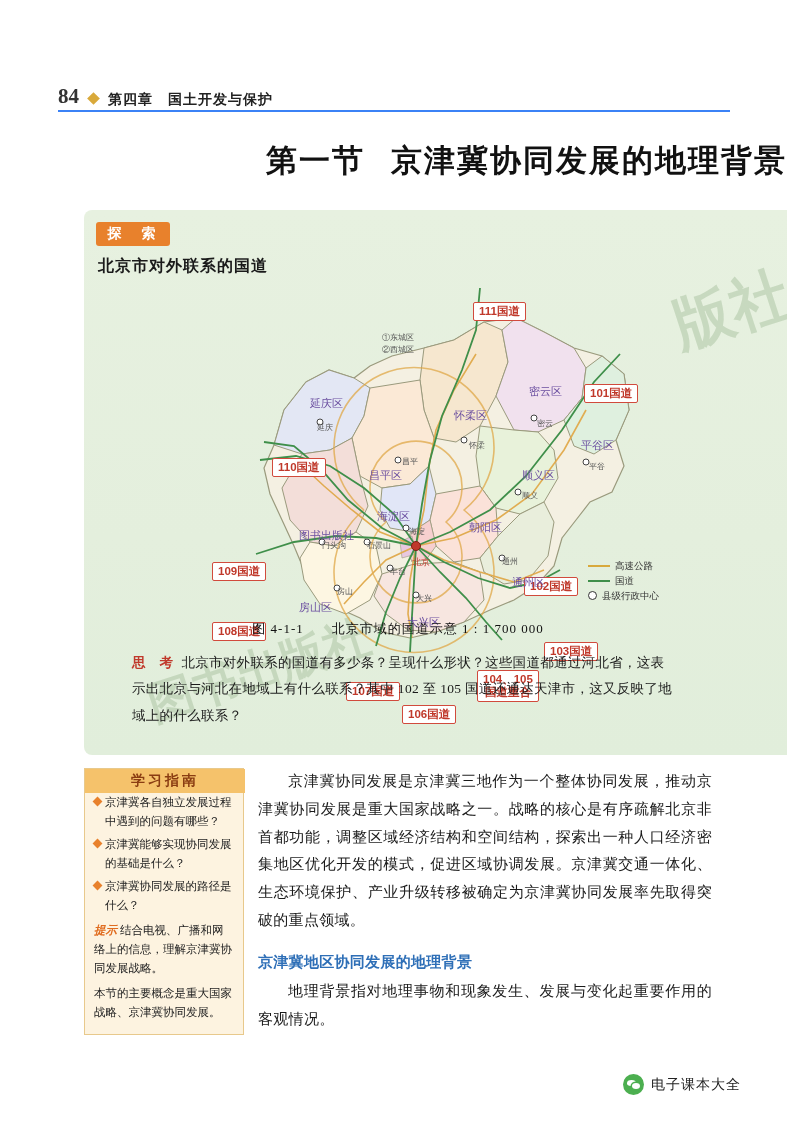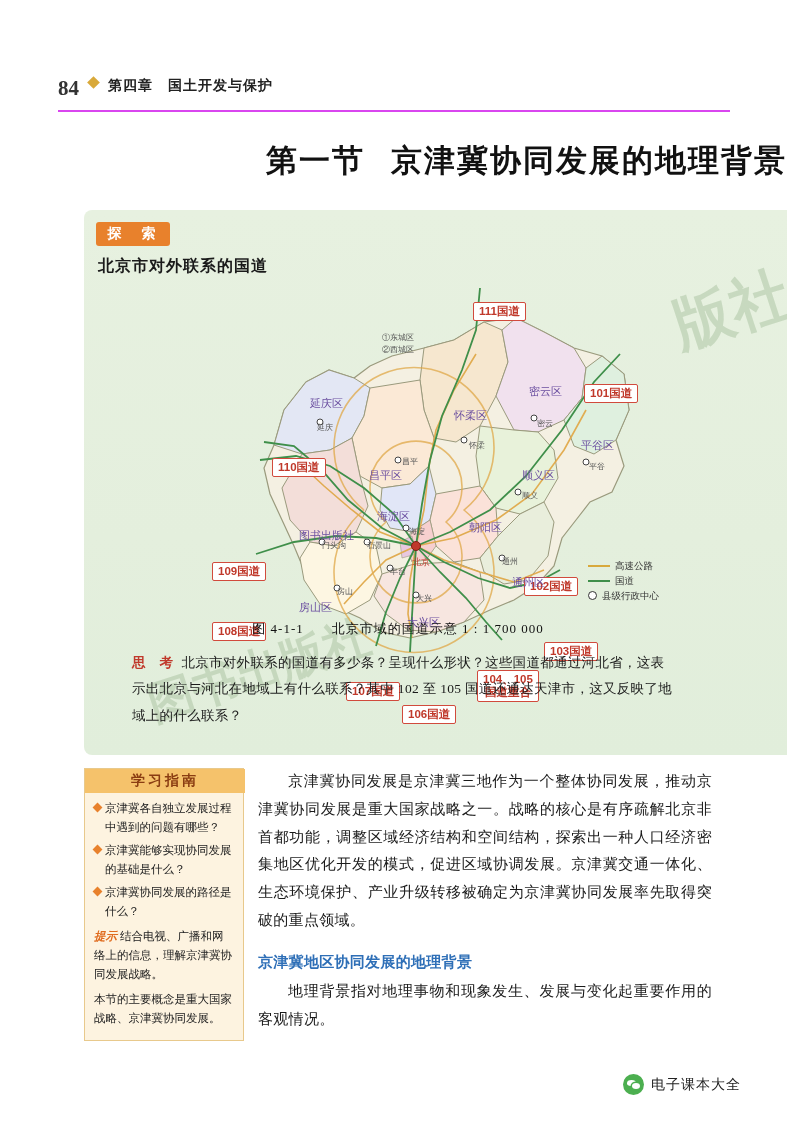--- a/index.html
+++ b/index.html
@@ -16,25 +16,25 @@
     overflow: hidden;
   }
 
   
   .page-header {
     position: absolute;
     left: 58px;
     top: 78px;
     width: 672px;
     height: 34px;
-    border-bottom: 2px solid #d946ef;
+    border-bottom: 2px solid #3b82f6;
     display: flex;
-    align-items: flex-start;
+    align-items: flex-end;
     gap: 10px;
-    padding-bottom: 17px;
+    padding-bottom: 3px;
     box-sizing: border-box;
   }
   .page-num {
     font-family: "Liberation Serif", serif;
     font-size: 21px;
     font-weight: bold;
     color: #333;
     line-height: 1;
   }
   .hd-sep {
@@ -207,21 +207,21 @@
 
   
   .guide-box {
     position: absolute;
     left: 84px;
     top: 768px;
     width: 160px;
     background: #fdf3e0;
     border: 1px solid #e8c98c;
     box-sizing: border-box;
-    padding: 30px 9px 12px 9px;
+    padding: 24px 9px 12px 9px;
   }
   .guide-title {
     position: absolute;
     left: 0;
     top: 0;
     width: 160px;
     height: 24px;
     background: #f5c26b;
     color: #8a3d12;
     font-size: 14px;

